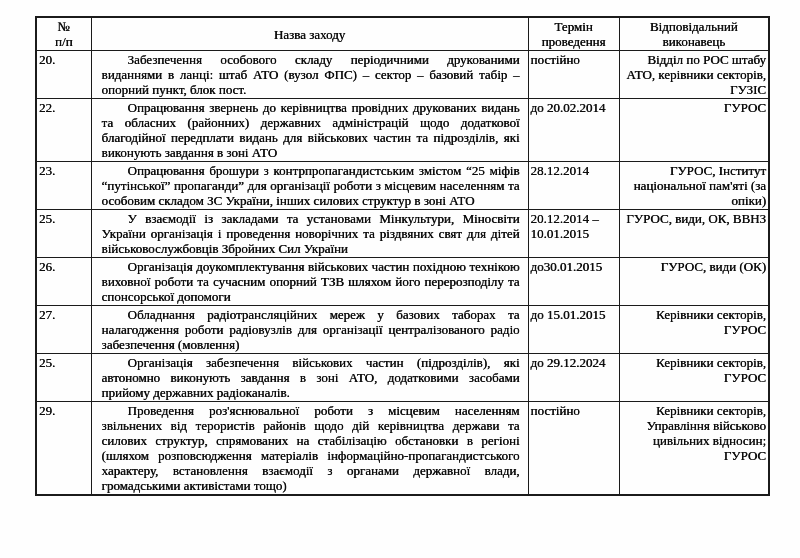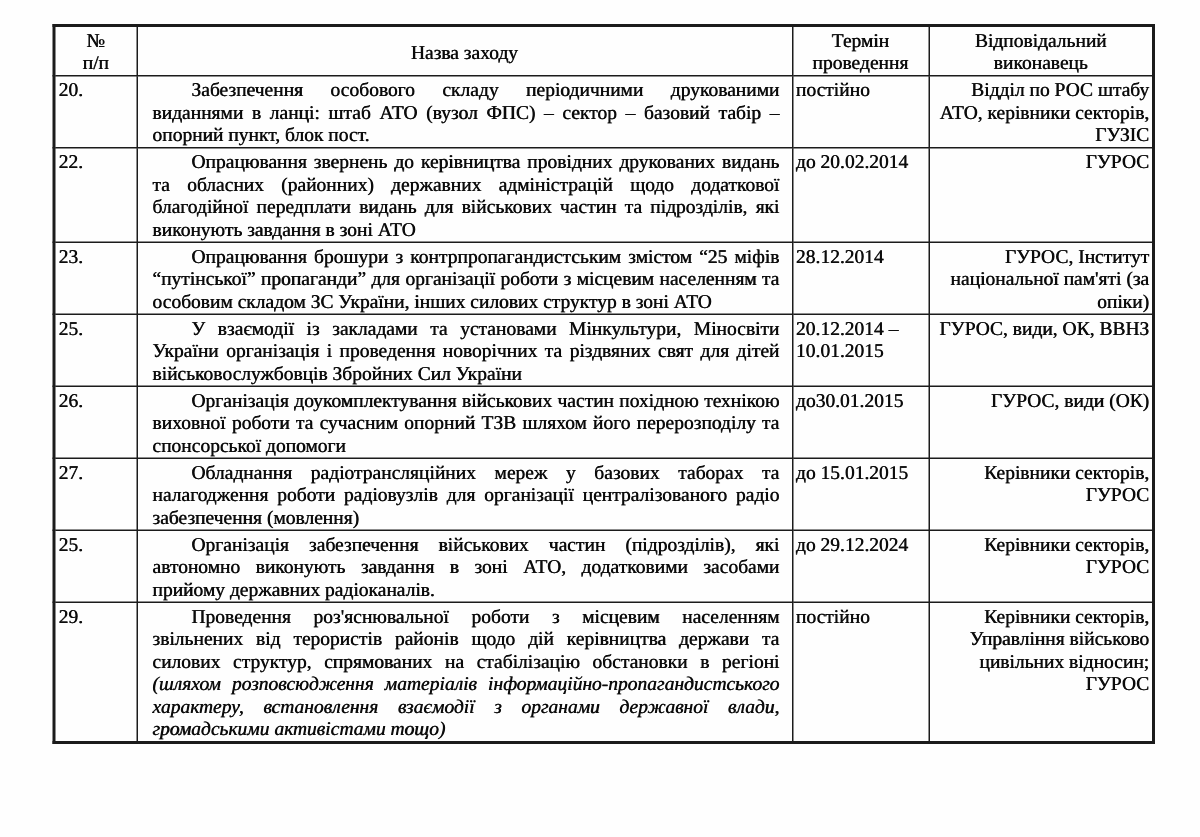--- a/index.html
+++ b/index.html
@@ -53,21 +53,21 @@
     text-align: left;
     padding-left: 7px;
     padding-right: 2px;
   }
   td.c-name { padding: 1px 0; }
   td.c-name .name-text {
     text-align: justify;
     text-indent: 26px;
     padding: 0 6px 0 8px;
   }
-  td.c-name .it { font-style: italic; }
+  td.c-name .it { }
   td.c-term {
     padding: 1px 2px;
   }
   td.c-resp {
     text-align: right;
     padding: 1px 4px;
   }
 </style>
 </head>
 <body>

